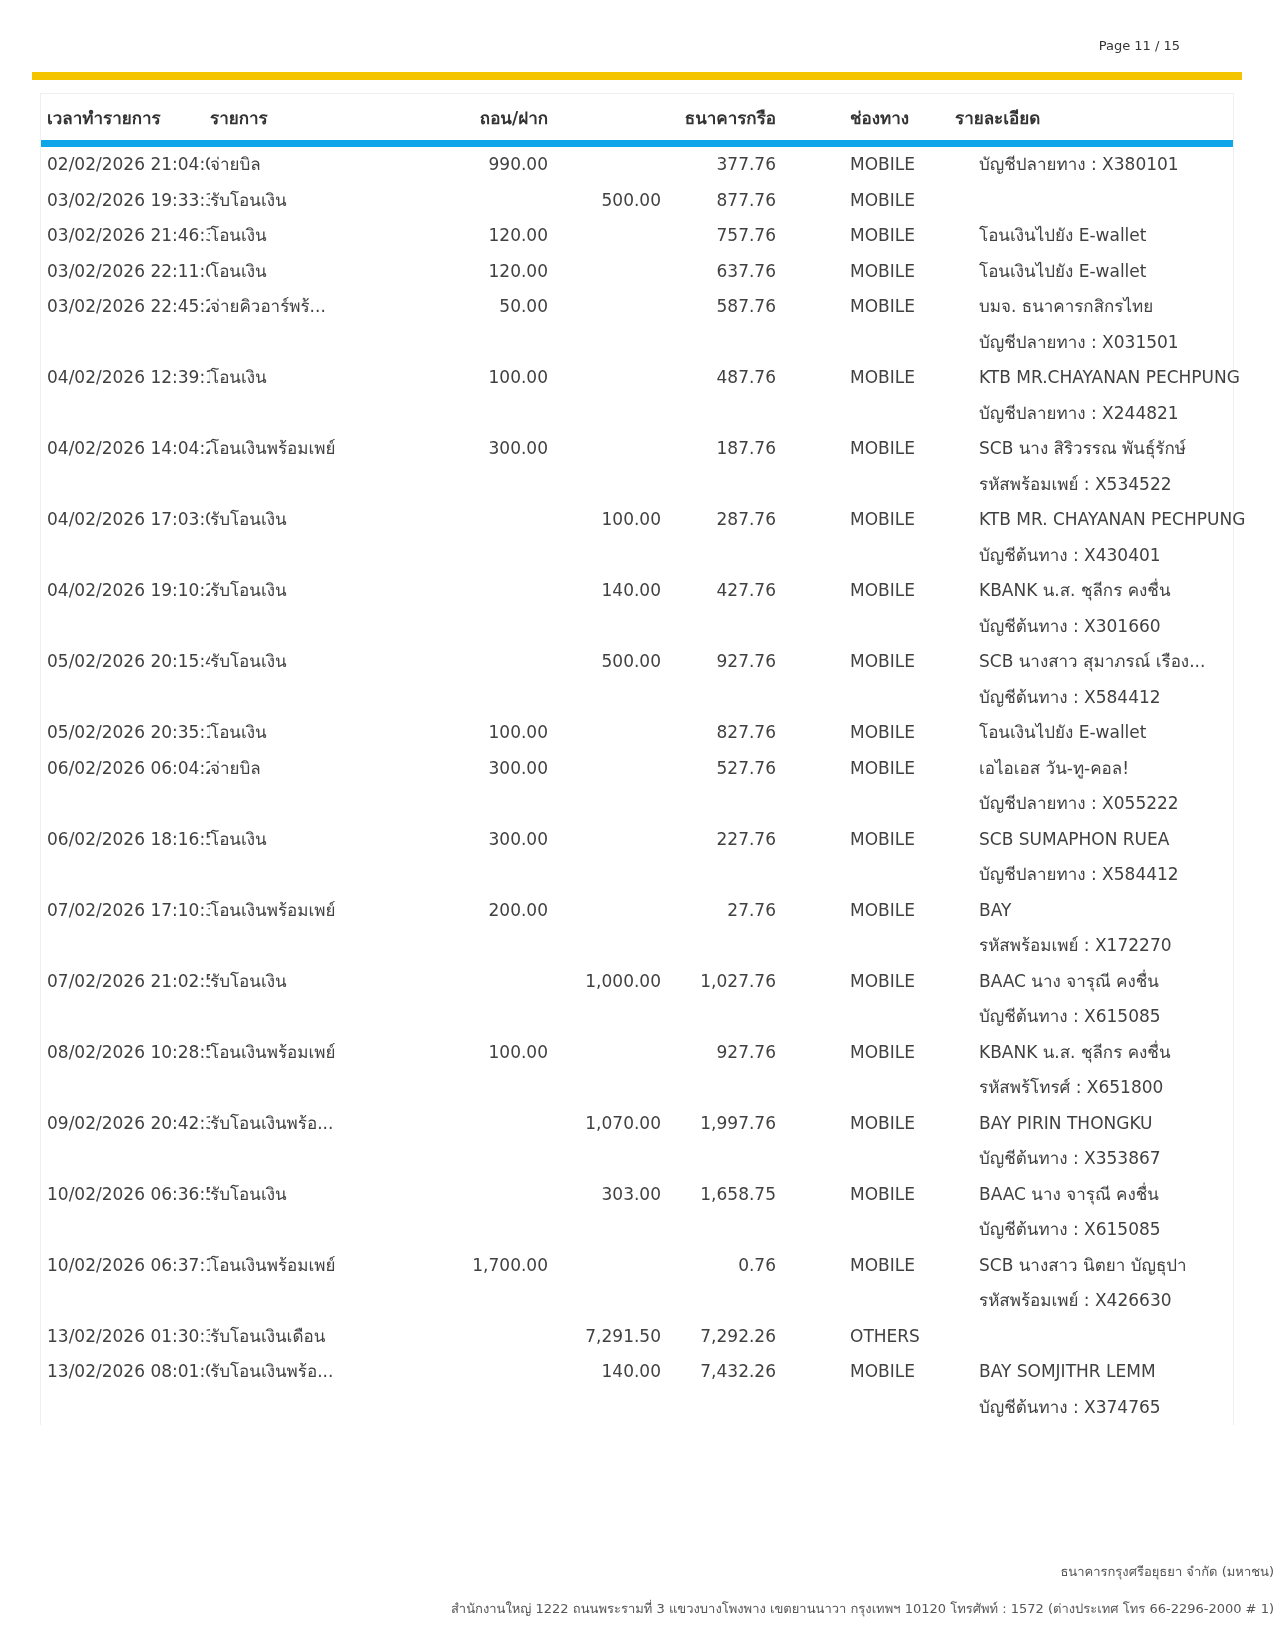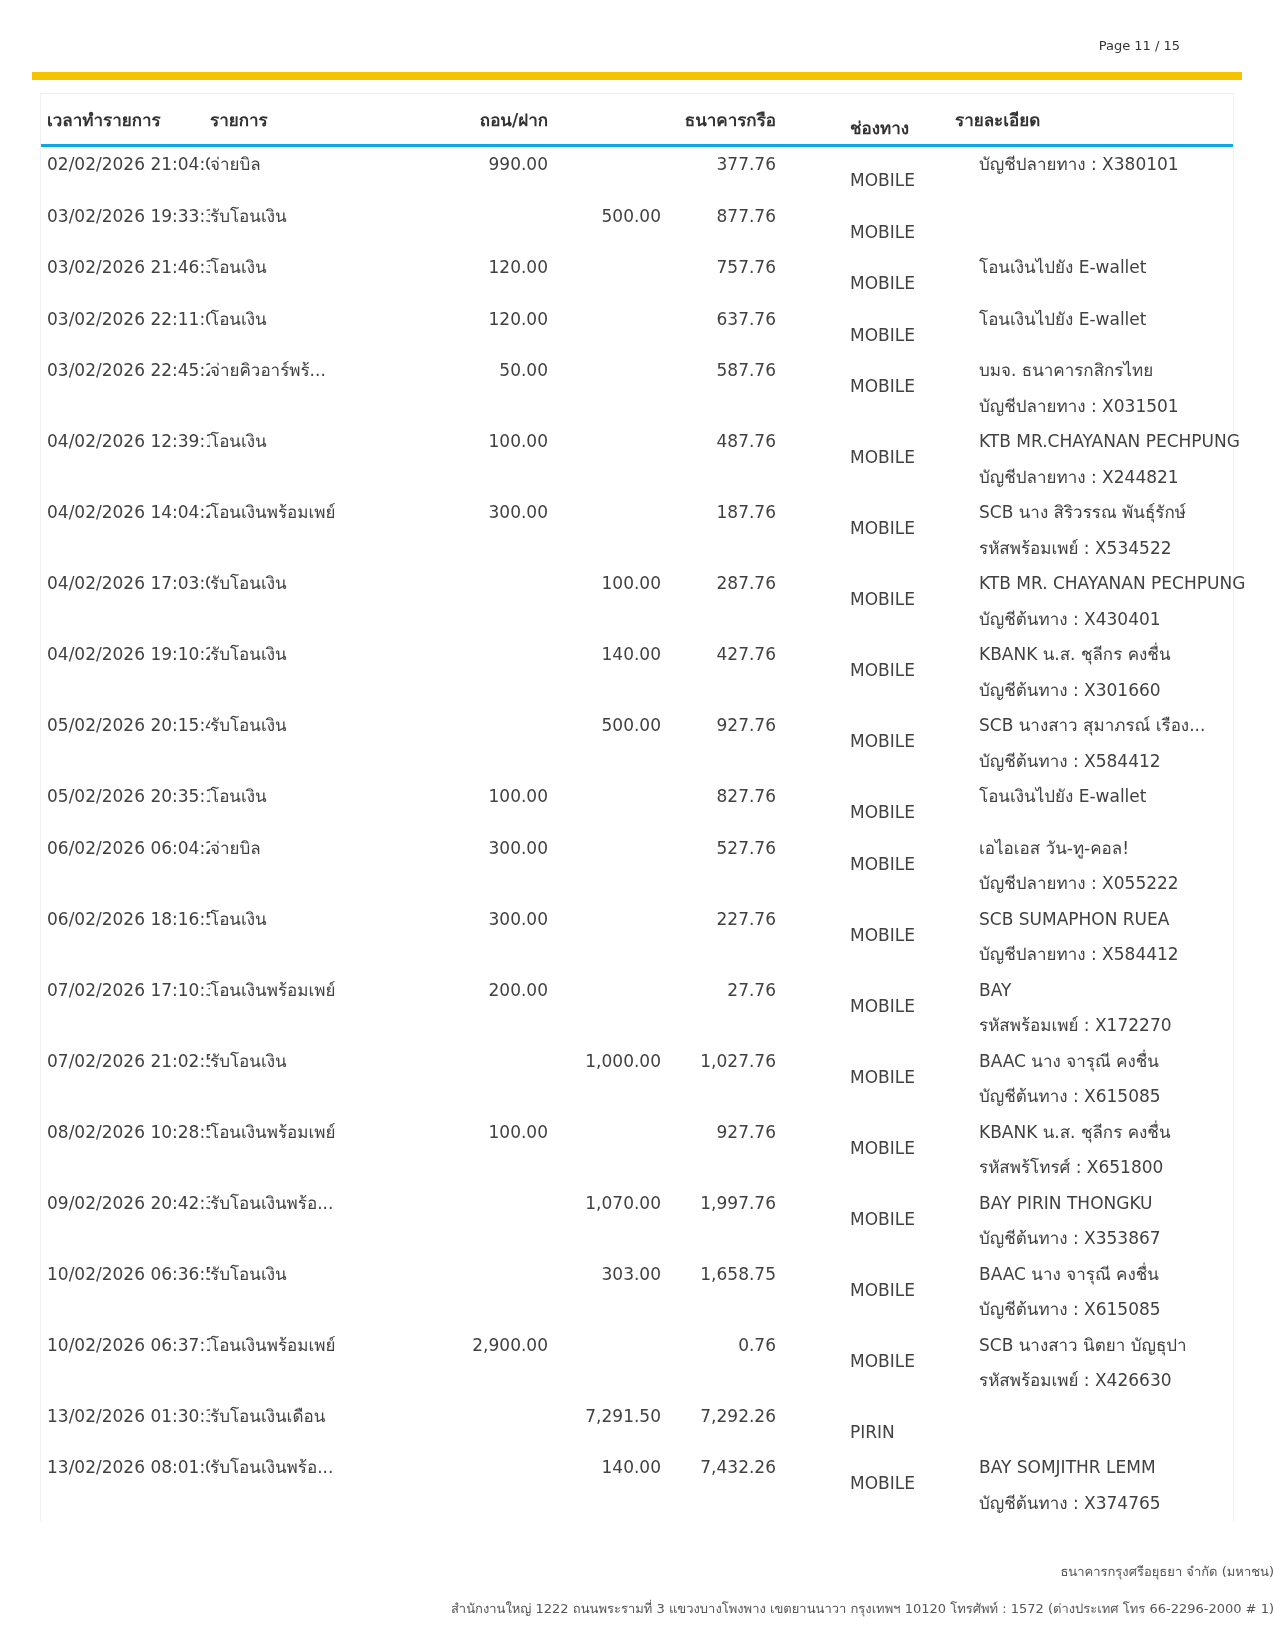--- a/index.html
+++ b/index.html
@@ -35,30 +35,30 @@
     border: 1px solid #f0f0f0;
     border-bottom: none;
   }
   .grid-row {
     display: grid;
     grid-template-columns: 163px 243px 95px 113px 115px 179px 1fr;
     padding-left: 6px;
     padding-right: 6px;
   }
   .table-header {
-    border-bottom: 3px solid #0ea5e9;
+    border-bottom: 7px solid #0ea5e9;
     height: 53px;
     align-items: center;
     font-weight: bold;
     color: #333333;
     font-size: 17px;
   }
   .th { white-space: nowrap; }
   .num { text-align: right; white-space: nowrap; }
-  .cell-channel { padding-left: 74px; white-space: nowrap; margin-top: 16px; }
+  .cell-channel { padding-left: 74px; white-space: nowrap; }
   .tx-row {
     font-size: 17px;
     line-height: 35.5px;
   }
   .tx-row > div { vertical-align: top; }
   .cell { white-space: nowrap; overflow: hidden; }
   .cell-details .detail-line { white-space: nowrap; margin-left: 24px; }
   .footer {
     position: absolute;
     top: 1553px;
@@ -292,36 +292,36 @@
     <div class="cell num">1,658.75</div>
     <div class="cell cell-channel">MOBILE</div>
     <div class="cell-details">
           <div class="detail-line">BAAC นาง จารุณี คงชื่น</div>
           <div class="detail-line">บัญชีต้นทาง : X615085</div>
         </div>
   </div>
       <div class="grid-row tx-row">
     <div class="cell">10/02/2026 06:37:19</div>
     <div class="cell">โอนเงินพร้อมเพย์</div>
-    <div class="cell num">2,900.00</div>
+    <div class="cell num">1,700.00</div>
     <div class="cell num"></div>
     <div class="cell num">0.76</div>
     <div class="cell cell-channel">MOBILE</div>
     <div class="cell-details">
           <div class="detail-line">SCB นางสาว นิตยา บัญธุปา</div>
           <div class="detail-line">รหัสพร้อมเพย์ : X426630</div>
         </div>
   </div>
       <div class="grid-row tx-row">
     <div class="cell">13/02/2026 01:30:31</div>
     <div class="cell">รับโอนเงินเดือน</div>
     <div class="cell num"></div>
     <div class="cell num">7,291.50</div>
     <div class="cell num">7,292.26</div>
-    <div class="cell cell-channel">PIRIN</div>
+    <div class="cell cell-channel">OTHERS</div>
     <div class="cell-details">
           <div class="detail-line">&nbsp;</div>
         </div>
   </div>
       <div class="grid-row tx-row">
     <div class="cell">13/02/2026 08:01:07</div>
     <div class="cell">รับโอนเงินพร้อ...</div>
     <div class="cell num"></div>
     <div class="cell num">140.00</div>
     <div class="cell num">7,432.26</div>

